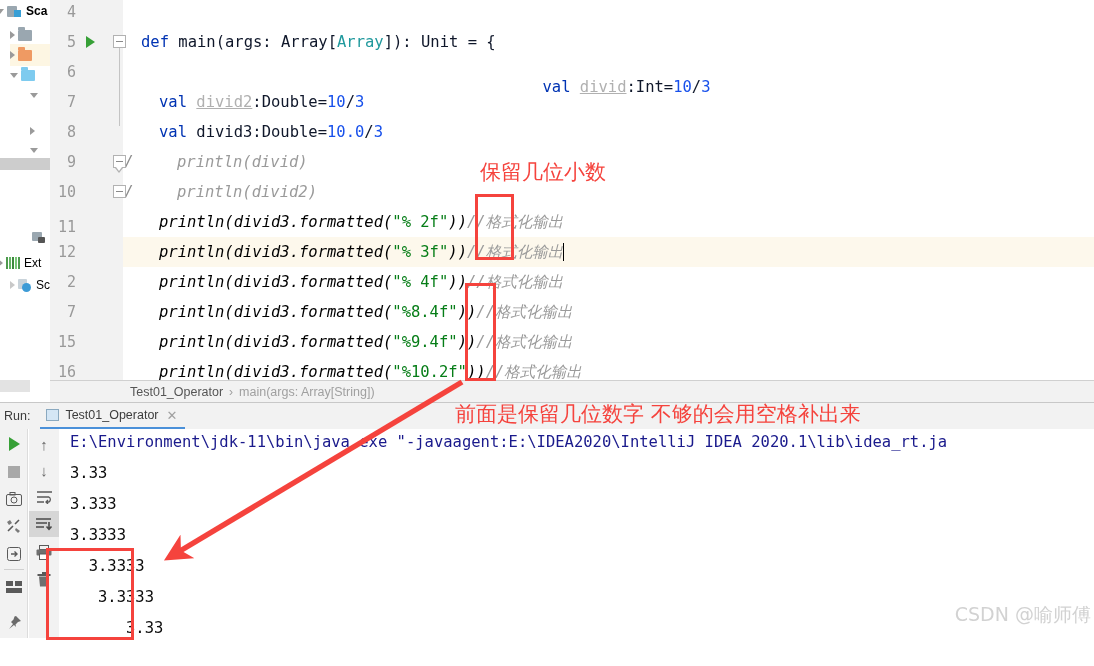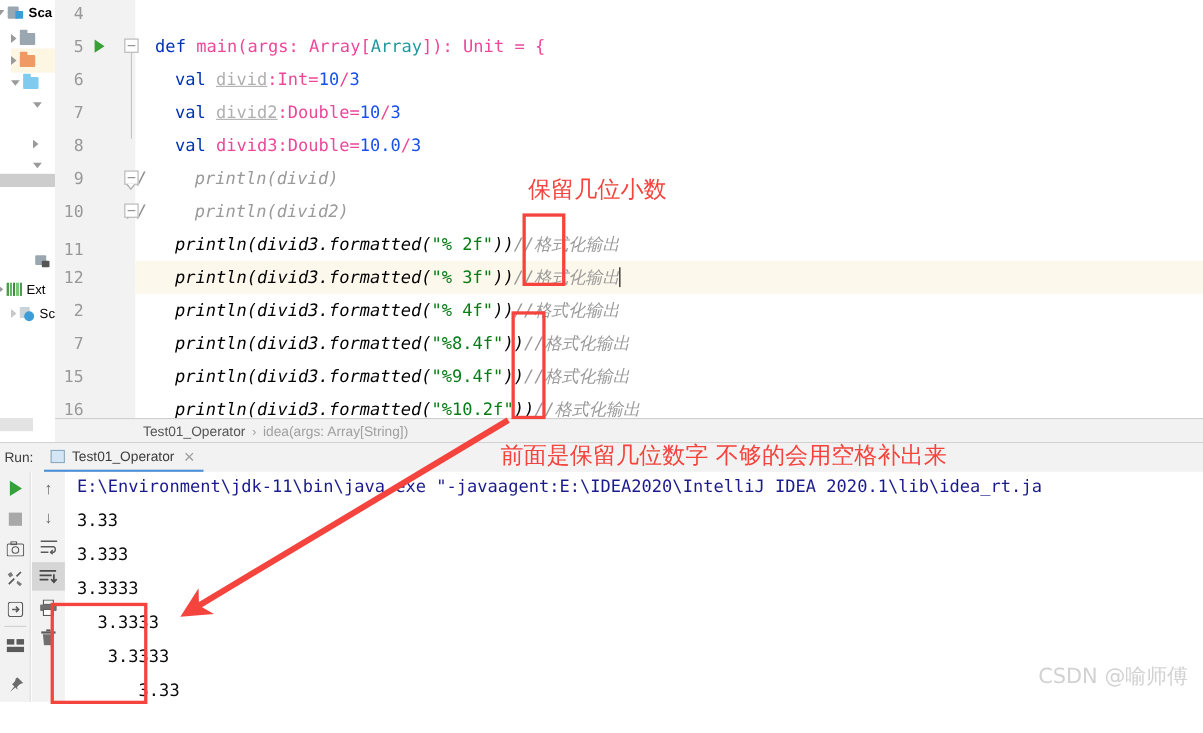--- a/index.html
+++ b/index.html
@@ -171,21 +171,21 @@
     font-size: 15.5px;
     display: flex; align-items: center;
     white-space: pre;
     padding-left: 0;
   }
   .code-line.highlight { background: #fdf8ec; }
   .kw { color: #0033b3; }
   .type-c { color: #20999d; }
   .num { color: #1750eb; }
   .str { color: #067d17; }
-  .plain { color: #ec4899; }
+  .plain { color: #0f172a; }
   .cmt { color: #9a9a9a; font-style: italic; }
   .ital { font-style: italic; text-align: center; }
   .var-u { color: #b0b0b0; text-decoration: underline; text-decoration-style: solid; }
   .caret {
     display: inline-block; width: 1px; height: 18px;
     background: #000; vertical-align: middle;
   }
 
   
   .breadcrumb {
@@ -289,21 +289,21 @@
   }
   .red-box {
     position: absolute;
     border: 3px solid #f5433d;
   }
   .arrow-svg {
     position: absolute; left: 0; top: 0; width: 1094px; height: 666px;
     pointer-events: none;
   }
   .watermark {
-    position: absolute; right: 14px; bottom: 10px;
+    position: absolute; right: 3px; bottom: 10px;
     color: #d2d2d2; font-size: 19px;
     font-family: "DejaVu Sans", sans-serif;
   }
 </style>
 </head>
 <body>
 
 <div id="app">
 
   <div class="proj-panel">
@@ -348,21 +348,21 @@
       <span class="proj-label" style="font-weight:normal;">Scr</span>
     </div>
   </div>
 
   <div class="editor">
     <div class="gutter"></div>
     <div class="fold-bar"></div>
     <div class="code-area" id="code-area">
         <div class="code-line" style="top: -3px;"><span style="margin-left: 18px;"></span></div>
         <div class="code-line" style="top: 27px;"><span style="margin-left: 18px;"><span class="kw">def </span><span class="plain">main</span><span class="plain">(args: Array[</span><span class="type-c">Array</span><span class="plain">]): Unit = {</span></span></div>
-        <div class="code-line" style="top: 57px;"><span style="margin-left: 36px;"><span class="kw">val </span><span class="var-u">divid</span><span class="plain">:Int=</span><span class="num">10</span><span class="plain">/</span><span class="num">3</span></span></div>
+        <div class="code-line" style="top: 72px; justify-content: center;"><span style="margin-left: 36px;"><span class="kw">val </span><span class="var-u">divid</span><span class="plain">:Int=</span><span class="num">10</span><span class="plain">/</span><span class="num">3</span></span></div>
         <div class="code-line" style="top: 87px;"><span style="margin-left: 36px;"><span class="kw">val </span><span class="var-u">divid2</span><span class="plain">:Double=</span><span class="num">10</span><span class="plain">/</span><span class="num">3</span></span></div>
         <div class="code-line" style="top: 117px;"><span style="margin-left: 36px;"><span class="kw">val </span><span class="plain">divid3</span><span class="plain">:Double=</span><span class="num">10.0</span><span class="plain">/</span><span class="num">3</span></span></div>
         <div class="code-line" style="top: 147px;"><span style="color: rgb(140, 140, 140); font-style: italic; position: absolute; left: -8px;">//</span><span style="margin-left: 54px;"><span class="cmt">println(divid)</span></span></div>
         <div class="code-line" style="top: 177px;"><span style="color: rgb(140, 140, 140); font-style: italic; position: absolute; left: -8px;">//</span><span style="margin-left: 54px;"><span class="cmt">println(divid2)</span></span></div>
         <div class="code-line" style="top: 207px;"><span style="margin-left: 36px;"><span class="ital">println(divid3.formatted(</span><span class="str">"% 2f"</span><span class="ital">))</span><span class="cmt">//格式化输出</span></span></div>
         <div class="code-line highlight" style="top: 237px;"><span style="margin-left: 36px;"><span class="ital">println(divid3.formatted(</span><span class="str">"% 3f"</span><span class="ital">))</span><span class="cmt">//格式化输出</span></span><span class="caret"></span></div>
         <div class="code-line" style="top: 267px;"><span style="margin-left: 36px;"><span class="ital">println(divid3.formatted(</span><span class="str">"% 4f"</span><span class="ital">))</span><span class="cmt">//格式化输出</span></span></div>
         <div class="code-line" style="top: 297px;"><span style="margin-left: 36px;"><span class="ital">println(divid3.formatted(</span><span class="str">"%8.4f"</span><span class="ital">))</span><span class="cmt">//格式化输出</span></span></div>
         <div class="code-line" style="top: 327px;"><span style="margin-left: 36px;"><span class="ital">println(divid3.formatted(</span><span class="str">"%9.4f"</span><span class="ital">))</span><span class="cmt">//格式化输出</span></span></div>
         <div class="code-line" style="top: 357px;"><span style="margin-left: 36px;"><span class="ital">println(divid3.formatted(</span><span class="str">"%10.2f"</span><span class="ital">))</span><span class="cmt">//格式化输出</span></span></div>
@@ -416,21 +416,21 @@
         <div class="gutter-line" style="top: 357px;">
           <span class="ln-num">16</span>
         </div>
       </div>
   </div>
 
   <div class="bc-left-stub"></div>
   <div class="breadcrumb">
     <span>Test01_Operator</span>
     <span class="bc-sep">›</span>
-    <span class="bc-dim">idea(args: Array[String])</span>
+    <span class="bc-dim">main(args: Array[String])</span>
   </div>
 
   <div class="run-panel">
     <div class="run-header">
       <span class="run-label">Run:</span>
       <div class="run-tab">
         <span class="run-tab-ico"></span>
         <span>Test01_Operator</span>
         <span class="run-tab-close">✕</span>
       </div>

